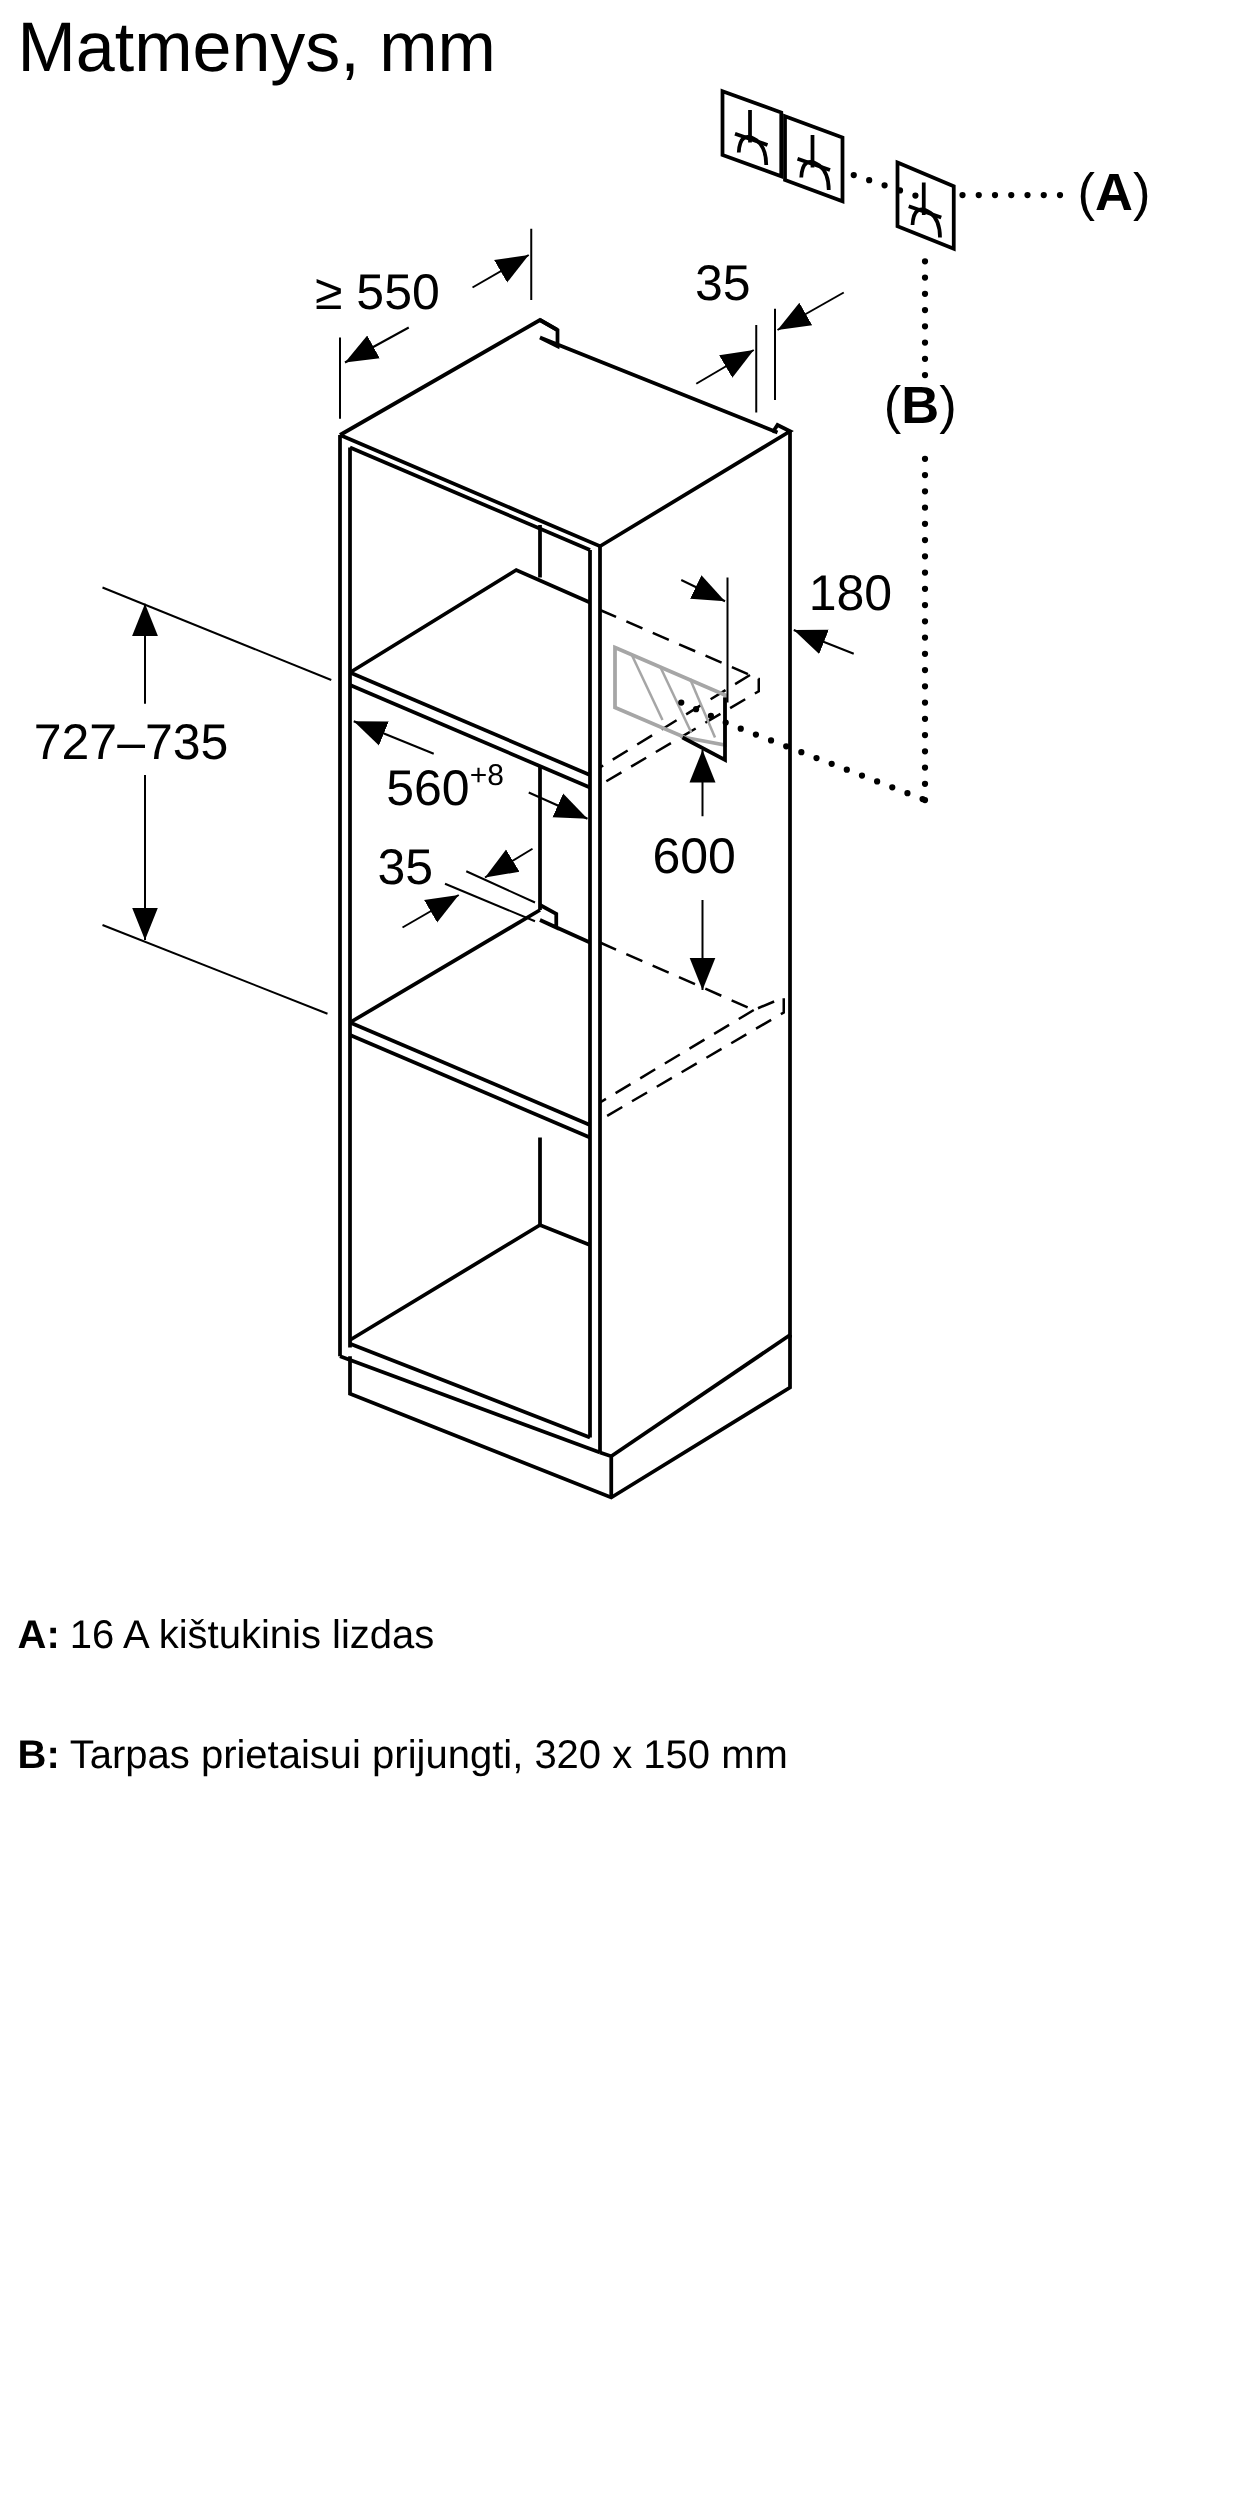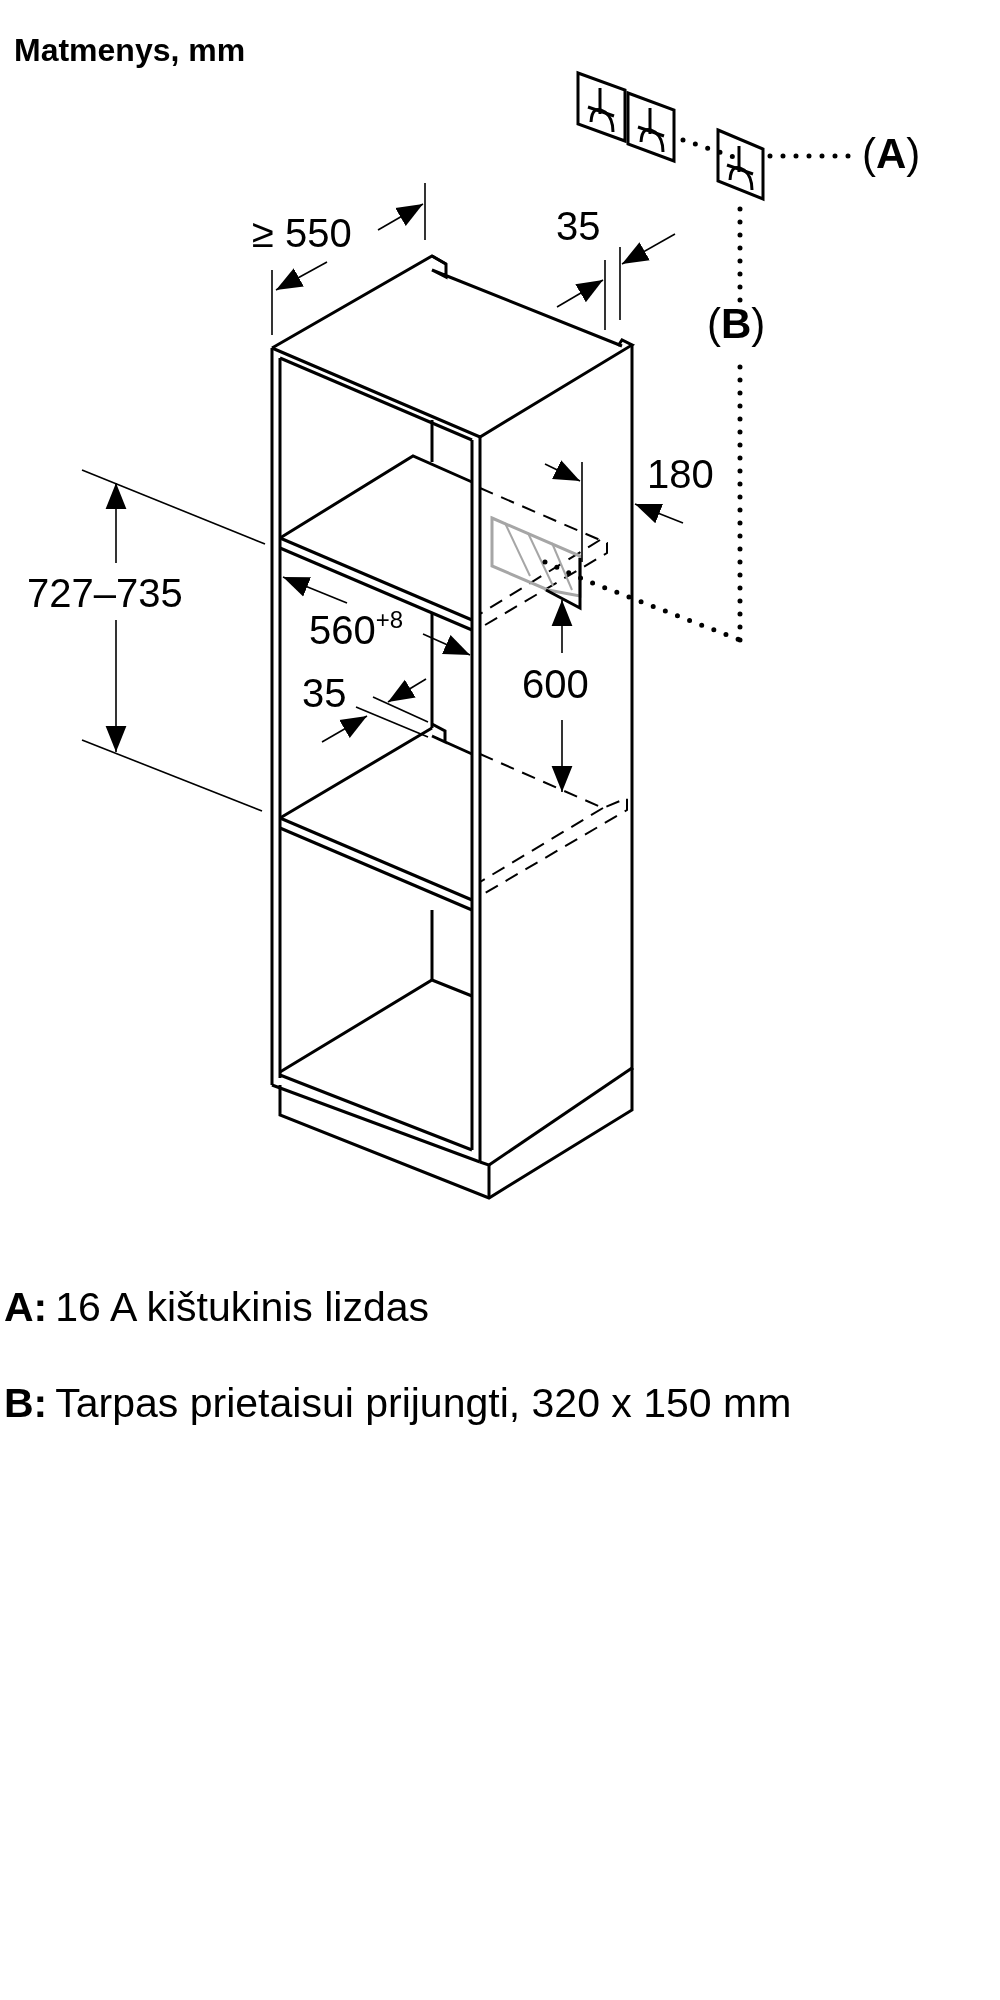--- a/index.html
+++ b/index.html
@@ -1,21 +1,21 @@
 <!DOCTYPE html>
 <html><head>
 <meta charset="utf-8">
 <style>
   html, body { margin: 0; padding: 0; background: #ffffff; }
   body { width: 1000px; height: 2000px; position: relative; overflow: hidden;
          font-family: "Liberation Sans", sans-serif; color: #000; }
-  .title { position: absolute; left: 14px; top: 24px; font-size: 32px; line-height: 52px; font-weight: bold; }
+  .title { position: absolute; left: 14px; top: 12px; font-size: 56px; line-height: 52px; }
   svg.diagram { position: absolute; left: 0; top: 0; }
   svg text { font-family: "Liberation Sans", sans-serif; fill: #000; }
-  .legend { position: absolute; left: 4px; font-size: 41px; line-height: 50px; white-space: nowrap; }
+  .legend { position: absolute; left: 14px; font-size: 32px; line-height: 50px; white-space: nowrap; }
   .legend .key { font-weight: bold; margin-right: 8px; }
   .legend-a { top: 1282px; }
   .legend-b { top: 1378px; text-align: center; }
 </style>
 </head>
 <body>
 
 <div class="title">Matmenys, mm</div>
 
 <svg class="diagram" width="1000" height="1250" viewBox="0 0 1000 1250" xmlns="http://www.w3.org/2000/svg">

